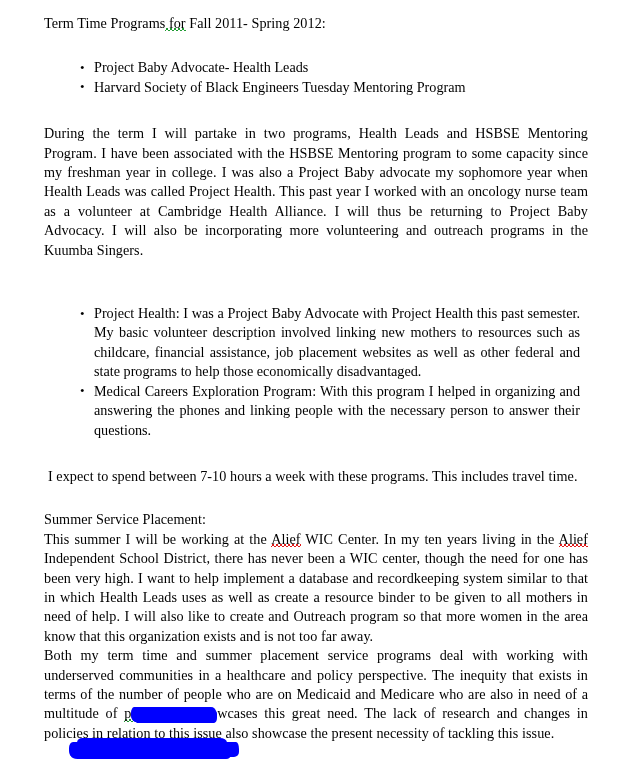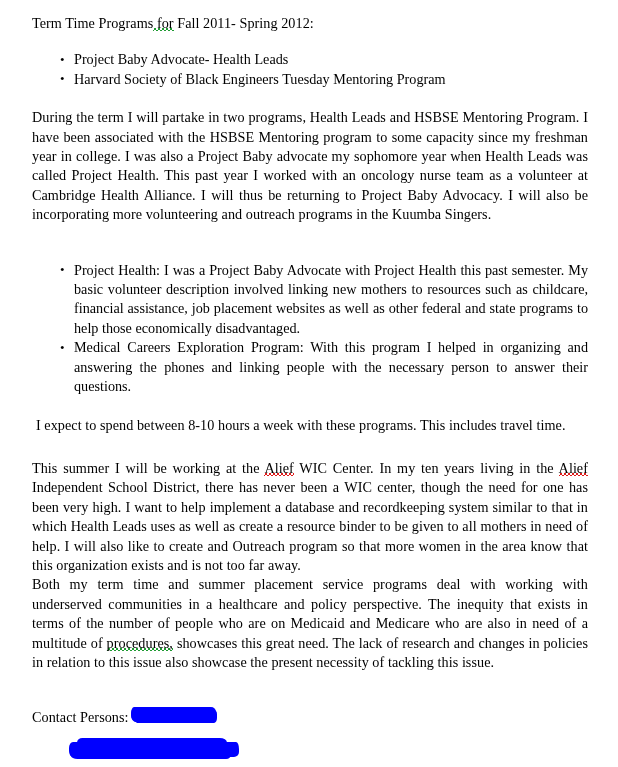--- a/index.html
+++ b/index.html
@@ -15,21 +15,21 @@
     font-family: "Liberation Serif", "DejaVu Serif", serif;
     color: #000000;
     -webkit-font-smoothing: none;
   }
   .page {
     position: relative;
     width: 618px;
     height: 594px;
     background: #ffffff;
     box-sizing: border-box;
-    padding: 14px 30px 0 32px;
+    padding: 14px 30px 0 44px;
   }
   .doc-line,
   .doc-para {
     font-size: 14.2px;
     line-height: 19.4px;
     text-align: justify;
     text-justify: inter-word;
     margin: 0;
     letter-spacing: 0.05px;
   }
@@ -39,21 +39,21 @@
   .title-line {
     margin-bottom: 0;
   }
   .spacer-sm { height: 12px; }
   .spacer-md { height: 17px; }
   .spacer-lg { height: 19px; }
   .spacer-xl { height: 24px; }
 
   ul.bullets {
     list-style: none;
-    margin: 0;
+    margin: 8px;
     padding: 0;
   }
   ul.bullets > li {
     position: relative;
     font-size: 14.2px;
     line-height: 19.4px;
     text-align: justify;
     text-justify: inter-word;
     padding-left: 42px;
     margin: 0;
@@ -168,24 +168,25 @@
 
   <div class="spacer-md"></div>
 
   <ul class="bullets">
     <li><span>Project Health: I was a Project Baby Advocate with Project Health this past semester. My basic volunteer description involved linking new mothers to resources such as childcare, financial assistance, job placement websites as well as other federal and state programs to help those economically disadvantaged.</span></li>
     <li><span>Medical Careers Exploration Program: With this program I helped in organizing and answering the phones and linking people with the necessary person to answer their questions.</span></li>
   </ul>
 
   <div class="spacer-lg"></div>
 
-  <p class="doc-line indent-1">I expect to spend between 8-10 hours a week with these programs. This includes travel time.</p>
+  <p class="doc-line indent-1">I expect to spend between 7-10 hours a week with these programs. This includes travel time.</p>
 
   <div class="spacer-xl"></div>
 
+  <p class="doc-line">Summer Service Placement:</p>
   <p class="doc-para"><span>This summer I will be working at the </span><span class="sp-red">Alief</span><span> WIC Center. In my ten years living in the </span><span class="sp-red">Alief</span><span> Independent School District, there has never been a WIC center, though the need for one has been very high. I want to help implement a database and recordkeeping system similar to that in which Health Leads uses as well as create a resource binder to be given to all mothers in need of help. I will also like to create and Outreach program so that more women in the area know that this organization exists and is not too far away.</span></p>
 
   <p class="doc-para"><span>Both my term time and summer placement service programs deal with working with underserved communities in a healthcare and policy perspective.  The inequity that exists in terms of the number of people who are on Medicaid and Medicare who are also in need of a multitude of </span><span class="sp-green">procedures,</span><span> showcases this great need. The lack of research and changes in policies in relation to this issue also showcase the present necessity of tackling this issue.</span></p>
 
   <div class="spacer-xl"></div>
   <div class="spacer-sm"></div>
 
   <p class="doc-line">Contact Persons:</p>
 
   <div class="spacer-md"></div>

